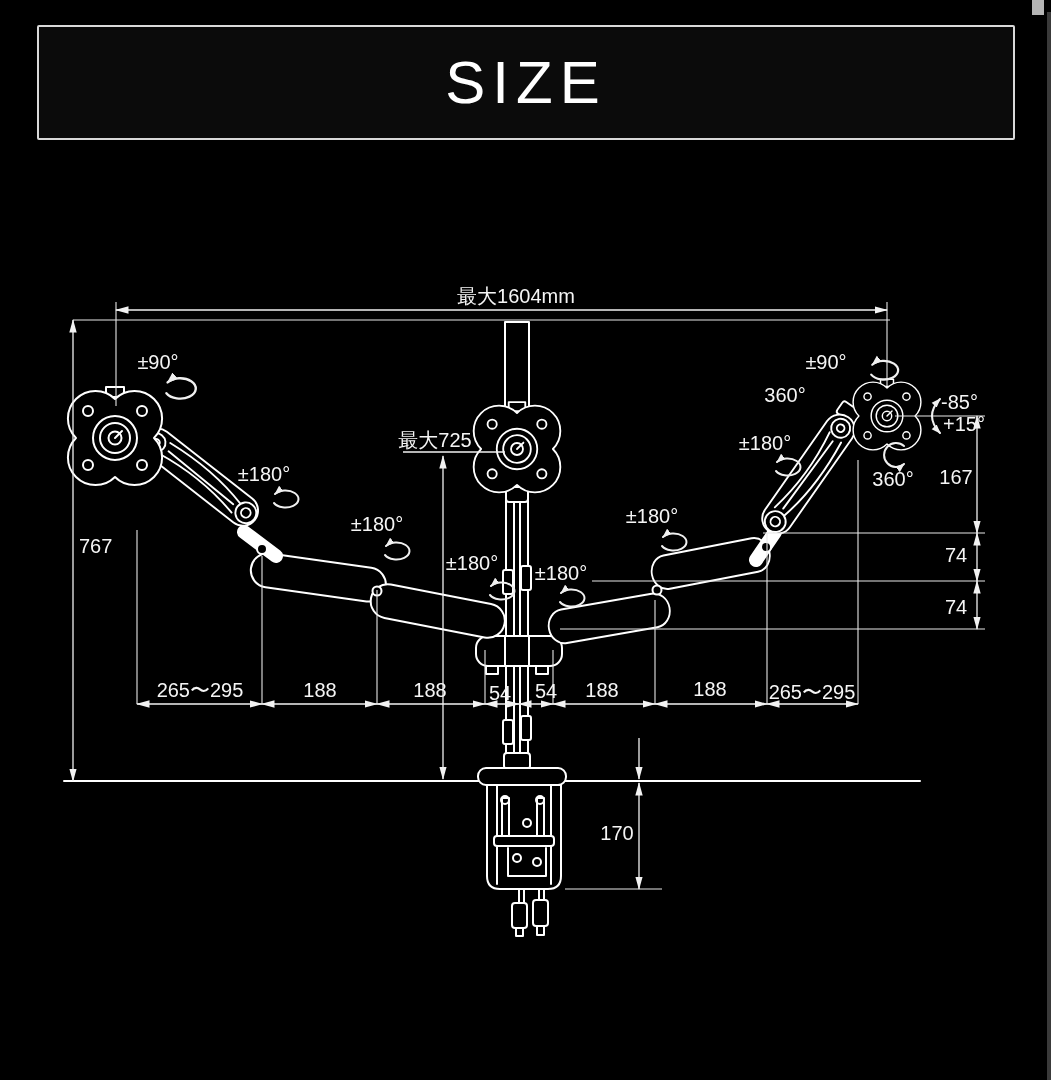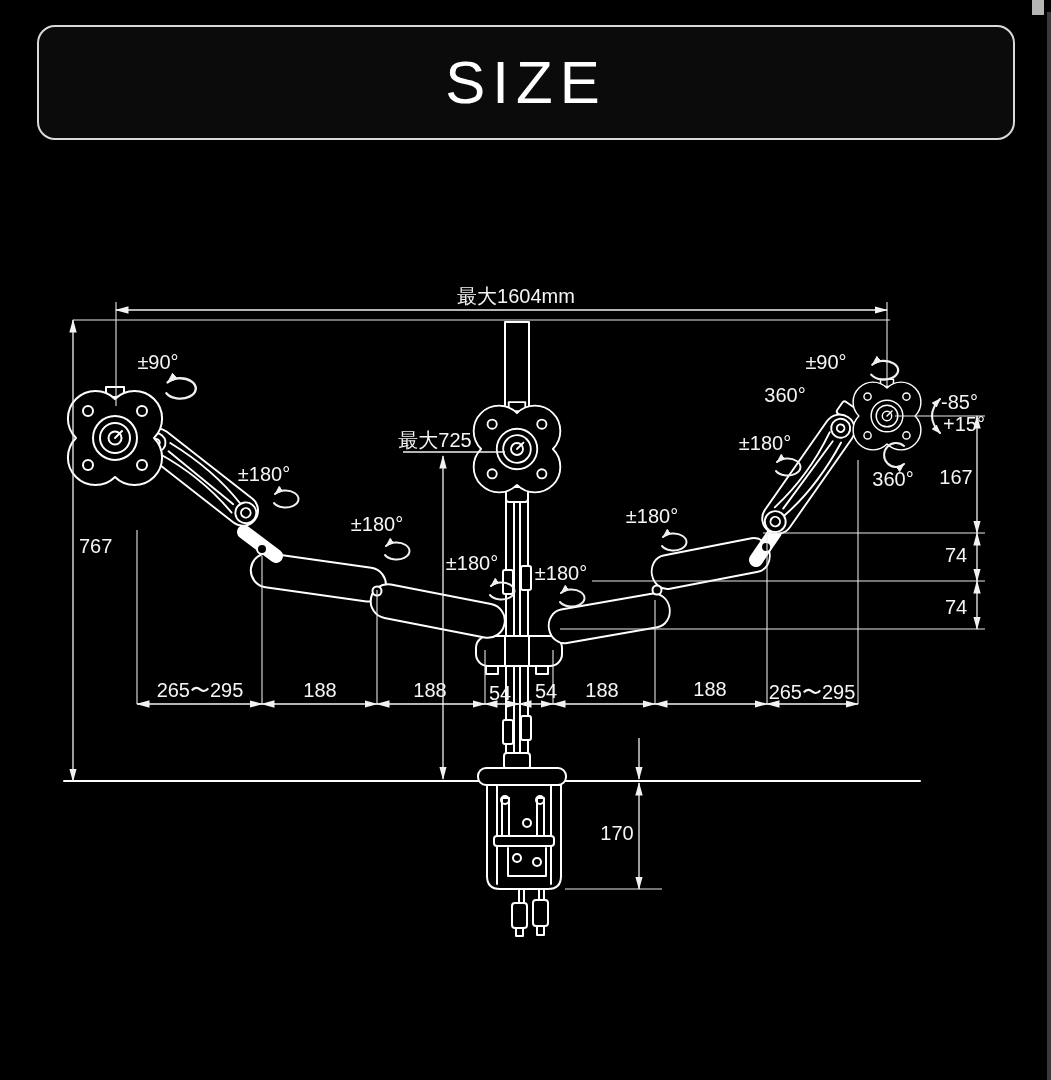--- a/index.html
+++ b/index.html
@@ -1,19 +1,19 @@
 <!DOCTYPE html>
 <html><head>
 <meta charset="utf-8">
 <style>
   html,body{margin:0;padding:0;background:#000;}
   #stage{position:relative;width:1051px;height:1080px;background:#000;overflow:hidden;
          font-family:"Liberation Sans",sans-serif;}
   #titlebox{position:absolute;left:37px;top:25px;width:974px;height:111px;
-            border:2px solid #d9d9d9;border-radius:18px;background:#0b0b0b;
+            border:2px solid #d9d9d9;border-radius:2px;background:#0b0b0b;
             display:flex;align-items:center;justify-content:center;}
   #titlebox span{color:#fff;font-size:60px;letter-spacing:7px;font-weight:400;}
   #rightstrip{position:absolute;right:0;top:12px;width:4px;height:1068px;background:#3a3a3a;}
   #scrolltab{position:absolute;left:1032px;top:0;width:12px;height:15px;background:#b5b5b5;}
   svg{position:absolute;left:0;top:0;}
   .dim{stroke:#f2f2f2;stroke-width:1.3;fill:none;}
   .thin{stroke:#e8e8e8;stroke-width:1.1;fill:none;}
   .dimtxt{font-family:"Liberation Sans",sans-serif;font-size:20px;fill:#f5f5f5;}
   .art{stroke:#fff;stroke-width:2;fill:none;stroke-linecap:round;stroke-linejoin:round;}
   .artf{stroke:#fff;stroke-width:2;fill:#000;stroke-linejoin:round;}

